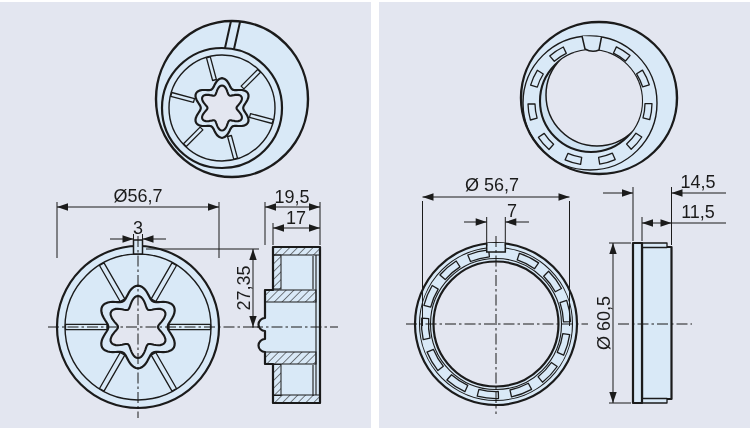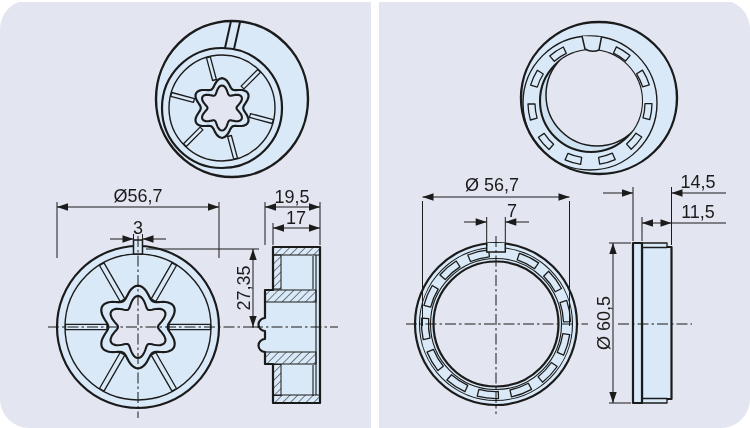--- a/index.html
+++ b/index.html
@@ -1,16 +1,16 @@
 <!DOCTYPE html>
 <html style="--page: #ffffff; --panel: #e3e6f0; --part: #d9e9f7; --wall: #cfe2f2; --line: #1b1b1b;"><head>
 <meta charset="utf-8">
 <style>
   html,body{margin:0;padding:0;background:var(--page,#fff);}
-  #stage{position:relative;width:750px;height:428px;overflow:hidden;border-radius:29px;}
+  #stage{position:relative;width:750px;height:428px;overflow:hidden;}
   svg{display:block}
   .panel{fill:var(--panel,#e3e6f0)}
   .ol{fill:var(--part,#d9e9f7);stroke:var(--line,#1b1b1b);stroke-width:2.2;stroke-linejoin:round}
   .ol24{stroke-width:2.4}
   .ol2{fill:none;stroke:var(--line,#1b1b1b);stroke-width:2.2}
   .ann{fill:var(--part,#d9e9f7);fill-rule:evenodd;stroke:none}
   .m{fill:none;stroke:var(--line,#1b1b1b);stroke-width:1.4}
   .m2{fill:none;stroke:var(--line,#1b1b1b);stroke-width:2;stroke-linecap:round}
   .thin{fill:none;stroke:var(--line,#1b1b1b);stroke-width:1.1}
   .sp{fill:var(--part,#d9e9f7);stroke:var(--line,#1b1b1b);stroke-width:1.3;stroke-linejoin:round}

